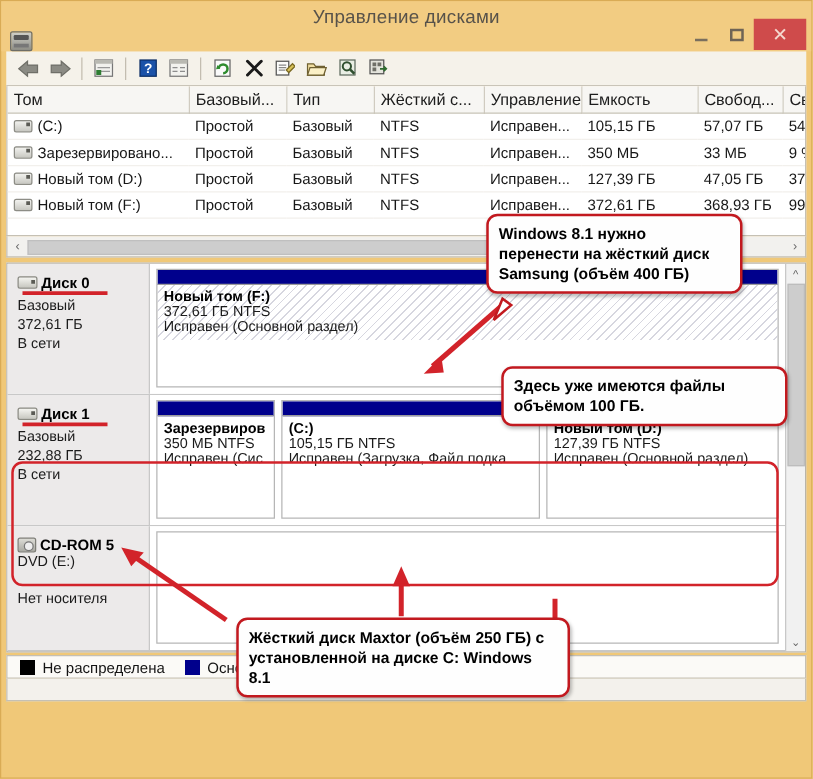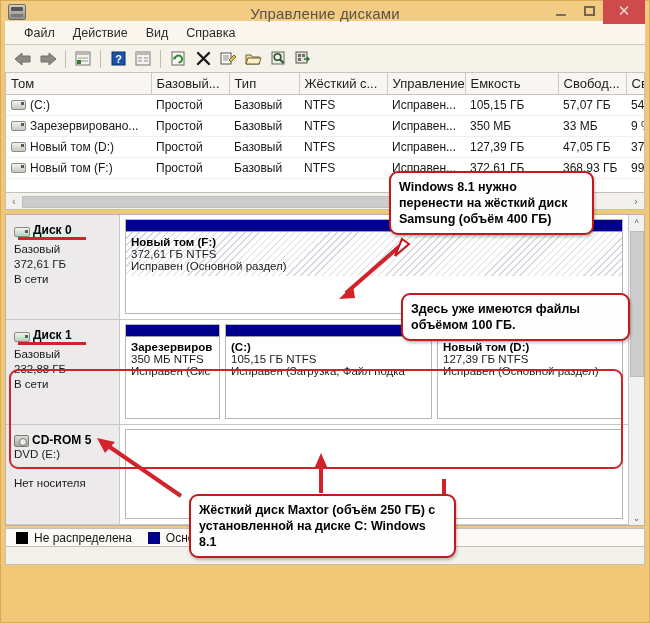--- a/index.html
+++ b/index.html
@@ -13,24 +13,24 @@
   #window {
     position: relative;
     width: 650px; height: 623px;
     background: #f0c878;
     border: 1px solid #d9ab55;
   }
 
   
   #titlebar {
     position: relative;
-    height: 20px;
+    height: 40px;
     background: #f2cc82;
     display: flex;
-    align-items: center;
+    align-items: flex-end;
   }
   #app-icon {
     width: 18px; height: 16px;
     margin-left: 7px; margin-top: 2px;
     background: linear-gradient(#cfcfc8, #8e8e86);
     border: 1px solid #6d6d66;
     border-radius: 2px;
     position: relative;
   }
   #app-icon::before {
@@ -175,21 +175,21 @@
   #disk-rows { flex: 1; position: relative; }
   .disk-row { display: flex; border-bottom: 1px solid #c8c8c8; }
   .disk-info {
     width: 114px;
     flex: 0 0 114px;
     background: #eceaea;
     border-right: 1px solid #c8c8c8;
     padding: 8px 6px 6px 8px;
     position: relative;
   }
-  .disk-title { font-size: 12px; font-weight: bold; color: #000; display:flex; align-items:flex-end; }
+  .disk-title { font-size: 12px; font-weight: bold; color: #000; display:flex; align-items:center; }
   .disk-ico {
     display:inline-block; width: 16px; height: 10px;
     background: linear-gradient(#f4f4f0,#c7c7c0);
     border: 1px solid #8a8a82; border-radius: 2px;
     margin-right: 3px; position: relative;
   }
   .disk-ico::after { content:""; position:absolute; right:1px; top:2px; width:3px; height:3px; background:#5b5b55; }
   .cd-ico {
     display:inline-block; width: 15px; height: 12px;
     background: linear-gradient(#dcdcd6,#a9a9a2);
@@ -297,26 +297,20 @@
     <div id="title-text">Управление дисками</div>
     <div class="wincontrols">
       <div class="wc min"></div>
       <div class="wc max">
           <span></span>
         </div>
       <div class="wc close">✕</div>
     </div>
   </div>
 
-  <div id="menubar">
-    <div class="menu-item">Файл</div>
-    <div class="menu-item">Действие</div>
-    <div class="menu-item">Вид</div>
-    <div class="menu-item">Справка</div>
-  </div>
 
   <div id="toolbar">
     <div class="tb">
       <svg width="18" height="14" viewBox="0 0 18 14">
           <path d="M8 1 L1 7 L8 13 L8 10 L16 10 L16 4 L8 4 Z" fill="#8b8b84" stroke="#6f6f68" stroke-width="1"></path>
         </svg>
     </div>
     <div class="tb">
       <svg width="18" height="14" viewBox="0 0 18 14">
           <path d="M10 1 L17 7 L10 13 L10 10 L2 10 L2 4 L10 4 Z" fill="#8b8b84" stroke="#6f6f68" stroke-width="1"></path>

